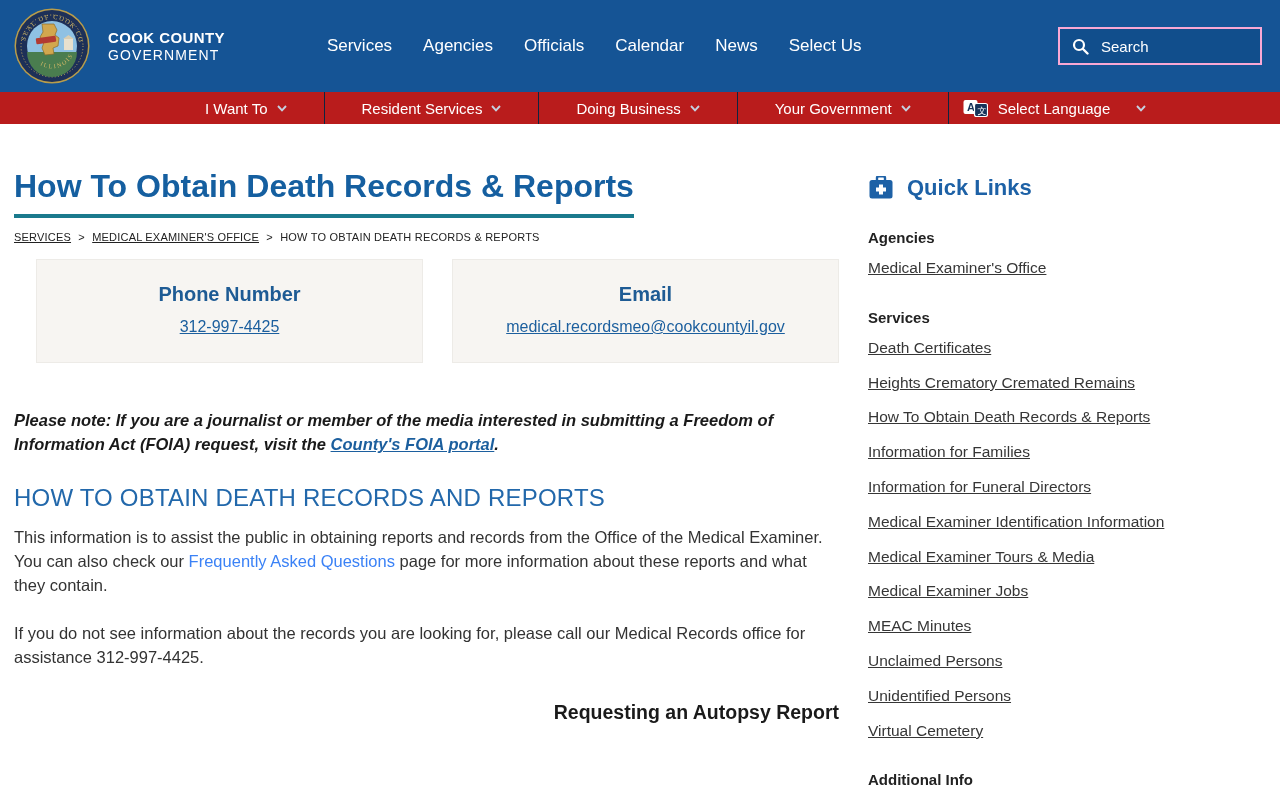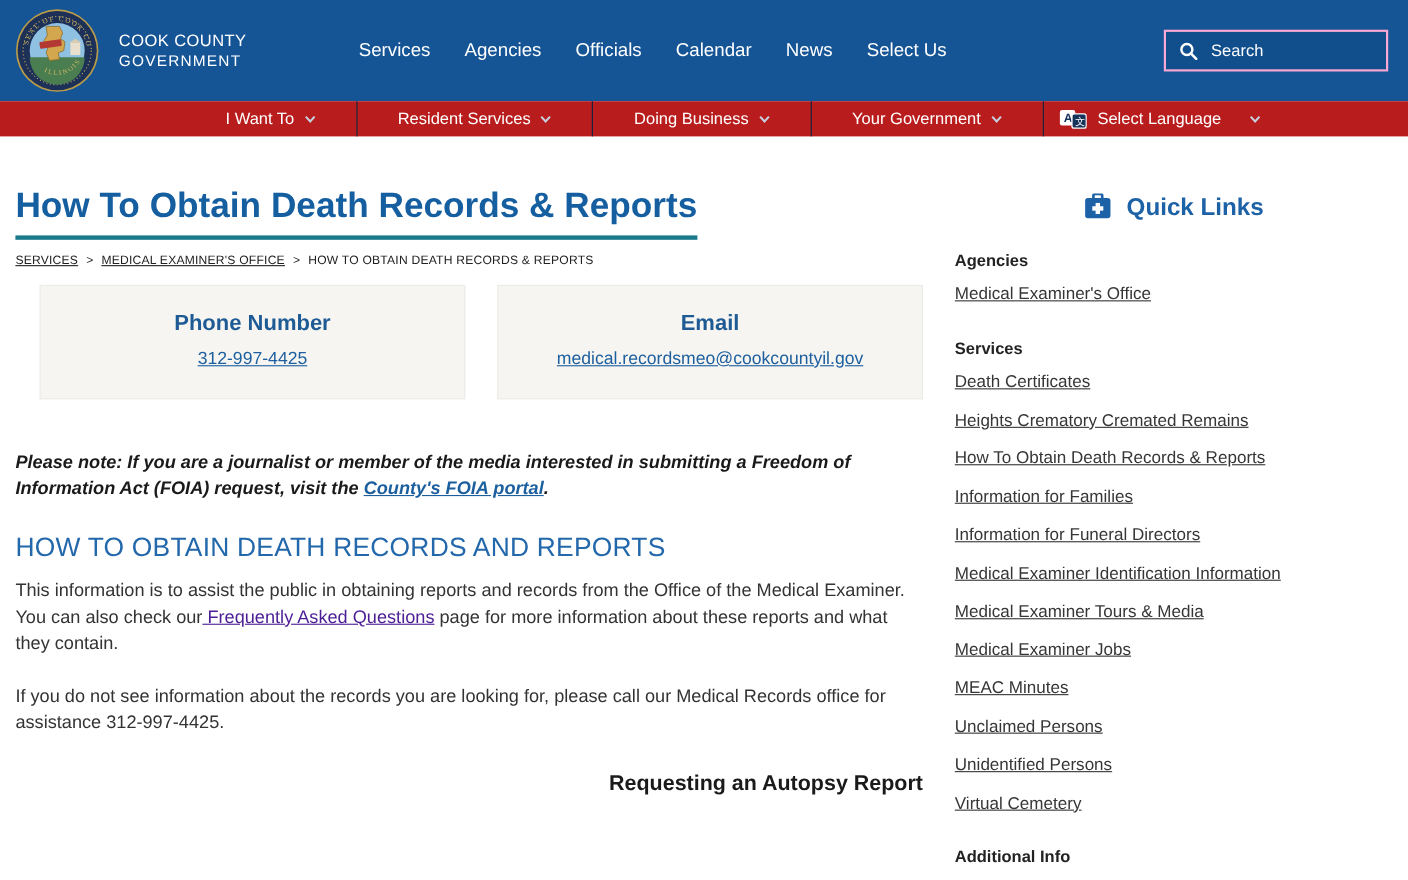--- a/index.html
+++ b/index.html
@@ -3,21 +3,21 @@
 <meta charset="utf-8">
 <style>
   * { margin:0; padding:0; box-sizing:border-box; }
   html,body { width:1280px; height:800px; overflow:hidden; background:#fff;
     font-family:"Liberation Sans","DejaVu Sans",sans-serif; }
 
   
   .header { height:92px; background:#155495; display:flex; align-items:center; }
   .seal { width:76px; height:76px; margin-left:14px; flex:none; cursor:pointer; }
   .brand { margin-left:18px; color:#fff; line-height:1.15; }
-  .brand .l1 { font-size:15px; font-weight:normal; letter-spacing:.4px; display:block; }
+  .brand .l1 { font-size:15px; font-weight:bold; letter-spacing:.4px; display:block; }
   .brand .l2 { font-size:14px; font-weight:400; letter-spacing:1.1px; display:block; }
   .topnav { display:flex; margin-left:102px; gap:31px; align-items:center; }
   .topnav a { color:#fff; font-size:17px; text-decoration:none; cursor:pointer; white-space:nowrap; }
   .searchbox { margin-left:auto; margin-right:18px; width:204px; height:38px;
     border:2px solid #f9a8d4; background:#114e8c; display:flex; align-items:center;
     padding-left:12px; cursor:text; }
   .searchbox svg { flex:none; }
   .searchbox span { color:#fff; font-size:15px; margin-left:12px; }
 
   
@@ -46,26 +46,26 @@
   .card { width:398px; height:104px; background:#f7f5f2; border:1px solid #edebe7;
     text-align:center; padding-top:23px; }
   .card .ctitle { font-size:20px; font-weight:bold; color:#1e5b94; }
   .card a { display:inline-block; margin-top:12px; font-size:16px; color:#1c5f9e;
     text-decoration:underline; cursor:pointer; }
   .note { margin-top:45px; width:770px; font-size:16.5px; font-weight:bold; font-style:italic;
     color:#1a1a1a; line-height:1.48; }
   .note a { color:#1c5f9e; text-decoration:underline; cursor:pointer; }
   h2 { margin-top:27px; font-size:24px; font-weight:500; color:#2268ab; letter-spacing:.2px; }
   .body-p { margin-top:13px; font-size:16.5px; color:#333; line-height:1.46; }
-  .body-p a { color:#4c1d95; text-decoration:underline; cursor:pointer; }
+  .body-p a { color:#3b82f6; cursor:pointer; }
   .gap-p { margin-top:24px; }
   h3 { margin-top:32px; font-size:19.5px; font-weight:bold; color:#1a1a1a;text-align:right; }
 
   
-  .side-hd { display:flex; align-items:center; gap:13px;justify-content:center; }
+  .side-hd { display:flex; align-items:center; gap:13px; }
   .side-hd.first { margin-top:51px; }
   .side-hd .t { font-size:22px; font-weight:bold; color:#1d61a6; }
   .grp-hd { font-size:15px; font-weight:bold; color:#222; margin-top:28px; }
   .side-link { display:block; font-size:15.5px; color:#363636; text-decoration:underline;
     cursor:pointer; margin-top:10px; line-height:1.6; }
   .side-sec { margin-top:8px; }
 </style>
 </head>
 <body>
 

